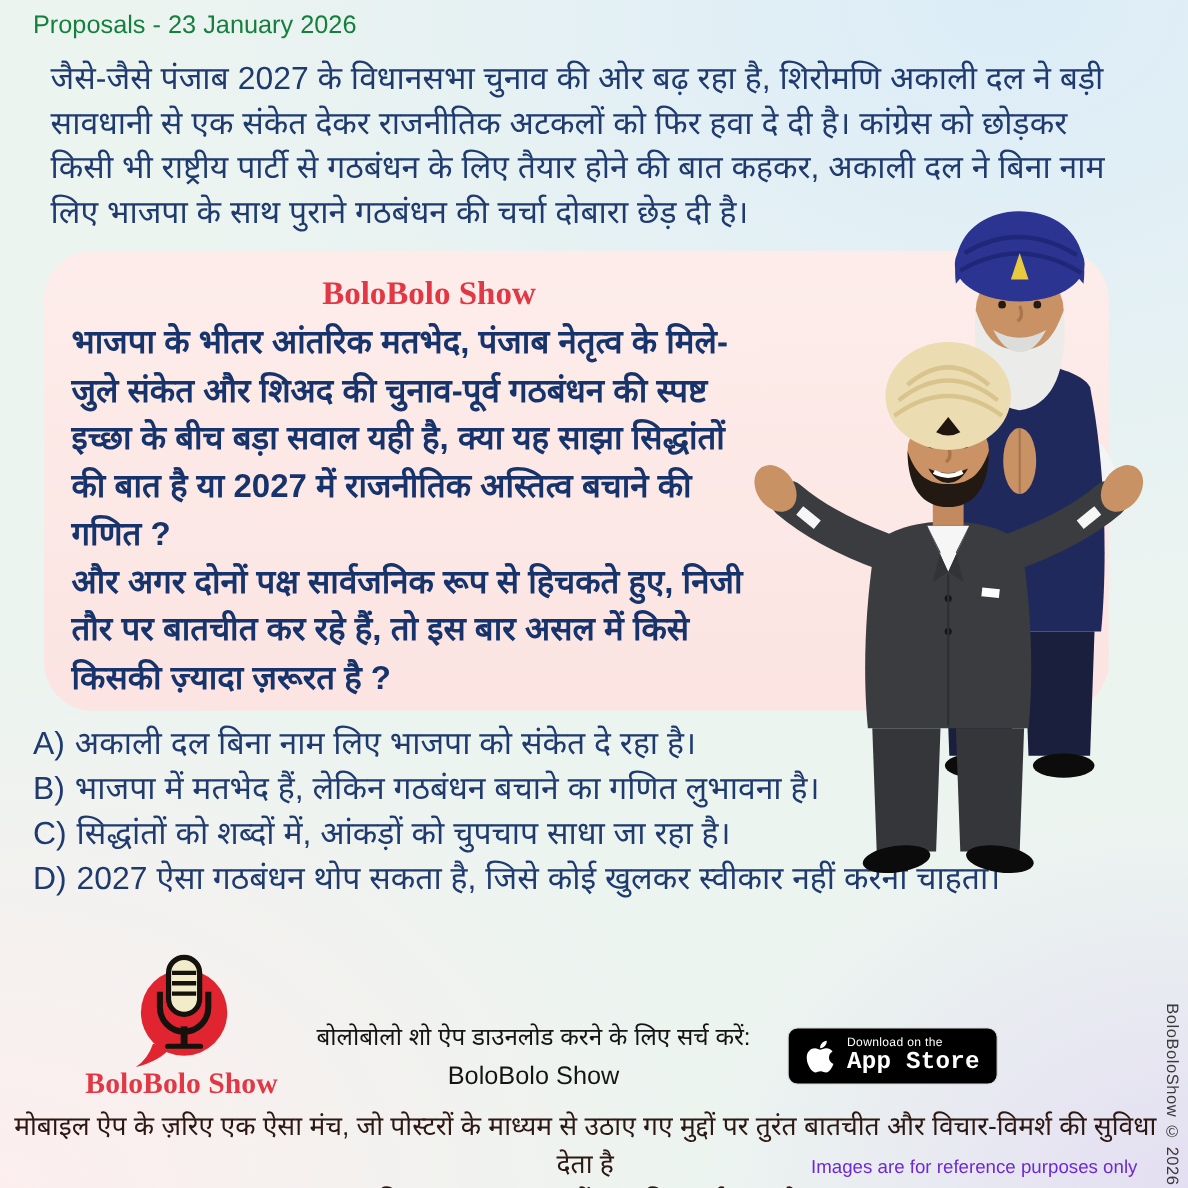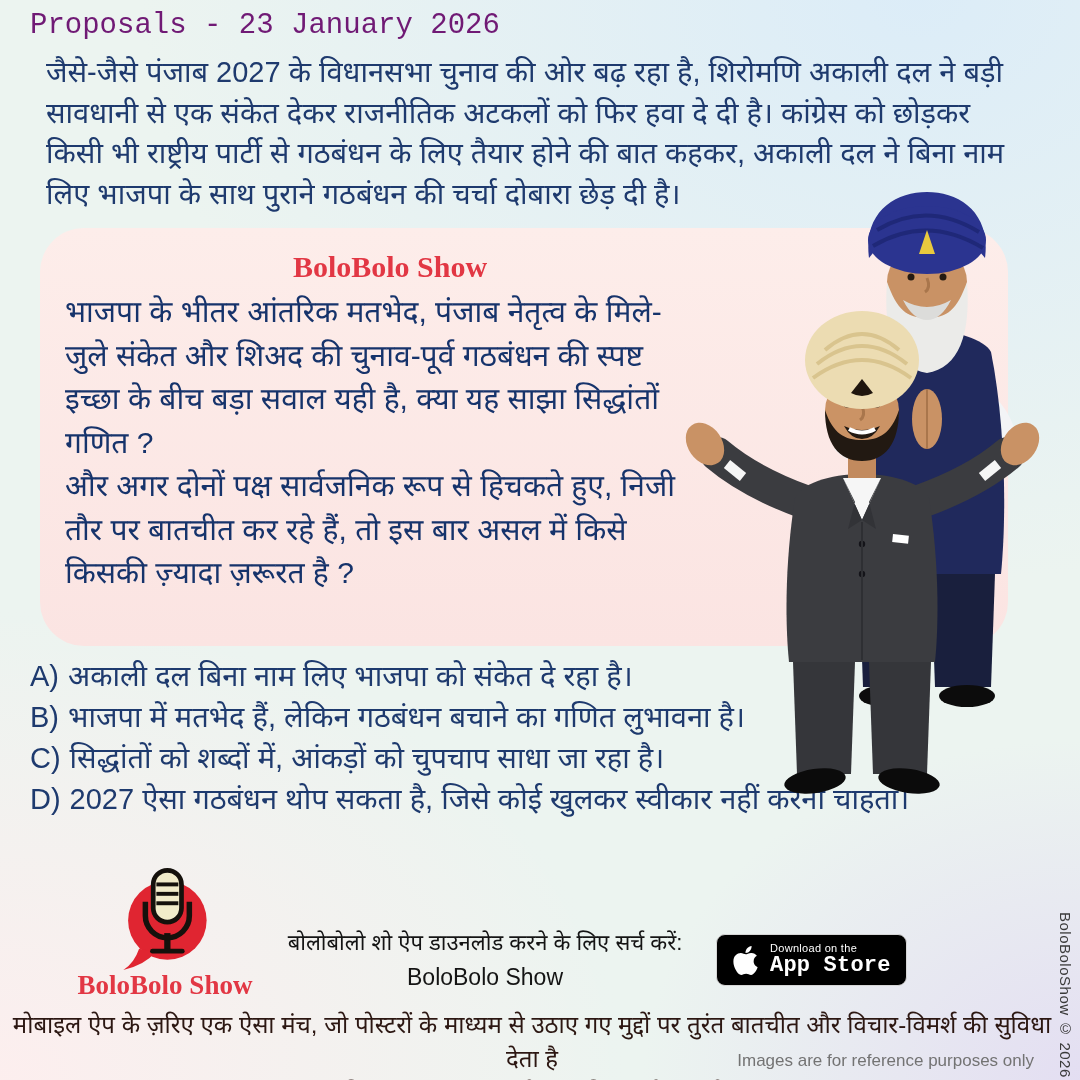--- a/index.html
+++ b/index.html
@@ -5,67 +5,68 @@
   html,body{margin:0;padding:0;}
   body{
     width:1080px;height:1080px;position:relative;overflow:hidden;
     font-family:"Liberation Sans","DejaVu Sans",sans-serif;
     background:
       radial-gradient(90% 70% at 100% 100%, rgba(227,221,242,.95) 0%, rgba(227,221,242,0) 45%),
       radial-gradient(100% 75% at 0% 100%, rgba(253,238,238,.97) 0%, rgba(253,238,238,0) 58%),
       radial-gradient(120% 90% at 85% 0%, rgba(219,236,248,.95) 0%, rgba(219,236,248,0) 60%),
       #ecf4f0;
   }
-  .header{position:absolute;left:30px;top:9px;font-size:29px;color:#701a75;font-family:Liberation Mono, monospace;}
+  .header{position:absolute;left:30px;top:9px;font-size:23px;color:#15803d;}
   .intro{position:absolute;left:36px;top:52px;color:#1e3a6e;font-size:29px;line-height:40.5px;}
   .intro div{white-space:nowrap;margin-left:10px;}
   .card{position:absolute;left:40px;top:228px;width:968px;height:418px;border-radius:44px;
         background:linear-gradient(180deg,#fdedea 0%,#fbe4e2 100%);}
   .card-brand{position:absolute;left:25px;top:22px;width:650px;text-align:center;
         font-family:"Liberation Serif","DejaVu Serif",serif;font-weight:700;font-size:30px;color:#e23744;}
-  .card-lines{position:absolute;left:25px;top:62px;font-size:30px;font-weight:400;color:#16336b;line-height:43.5px;}
+  .card-lines{position:absolute;left:25px;top:62px;font-size:30px;font-weight:700;color:#16336b;line-height:43.5px;}
   .card-lines div{white-space:nowrap;}
   .options{position:absolute;left:30px;top:656px;font-size:29px;color:#1e3a6e;line-height:41px;z-index:2;}
   .option{white-space:nowrap;}
   .option .lbl{display:inline-block;margin-right:9px;}
   .men{position:absolute;left:655px;top:182px;width:415px;height:660px;z-index:3;pointer-events:none;}
   .footer-logo{position:absolute;left:58px;top:864px;width:214px;text-align:center;z-index:2;}
   .logo-svg{width:168px;height:106px;display:block;margin:0 auto;}
   .logo-word{font-family:"Liberation Serif","DejaVu Serif",serif;font-weight:700;font-size:27px;color:#e23744;margin-top:0px;}
   .download{position:absolute;left:248px;top:926px;width:474px;text-align:center;color:#141414;}
   .download .l1{font-size:22px;}
   .download .l2{font-size:23px;margin-top:8px;}
   .badges{position:absolute;left:684px;top:934px;display:flex;z-index:2;padding-left:32px;}
   .badge{display:flex;align-items:center;gap:11px;background:#000;color:#fff;border-radius:9px;
          height:52px;padding:0 15px;border:1px solid #d6d6d6;box-sizing:border-box;cursor:pointer;}
   .badge .txt{display:flex;flex-direction:column;line-height:1.05;text-align:left;}
   .badge .small{font-size:11px;letter-spacing:.3px;}
   .badge .big{font-size:22px;font-weight:700;letter-spacing:.2px;font-family:Liberation Mono, monospace;}
   .tagline{position:absolute;left:0;top:1008px;width:1064px;text-align:center;color:#2c1712;font-size:24px;line-height:34px;}
   .copyright{position:absolute;right:6px;top:912px;writing-mode:vertical-rl;font-size:15px;color:#3a3a3a;letter-spacing:.5px;}
-  .disclaimer{position:absolute;right:46px;top:1051px;font-size:17px;color:#737373;}
+  .disclaimer{position:absolute;right:46px;top:1051px;font-size:17px;color:#6d28d9;}
 </style>
 </head>
 <body>
 
 <div class="header">Proposals - 23 January 2026</div>
 
 <div class="intro">
   <div>जैसे-जैसे पंजाब 2027 के विधानसभा चुनाव की ओर बढ़ रहा है, शिरोमणि अकाली दल ने बड़ी</div>
   <div>सावधानी से एक संकेत देकर राजनीतिक अटकलों को फिर हवा दे दी है। कांग्रेस को छोड़कर</div>
   <div>किसी भी राष्ट्रीय पार्टी से गठबंधन के लिए तैयार होने की बात कहकर, अकाली दल ने बिना नाम</div>
   <div>लिए भाजपा के साथ पुराने गठबंधन की चर्चा दोबारा छेड़ दी है।</div>
 </div>
 
 <div class="card">
   <div class="card-brand">BoloBolo Show</div>
   <div class="card-lines">
     <div>भाजपा के भीतर आंतरिक मतभेद, पंजाब नेतृत्व के मिले-</div>
     <div>जुले संकेत और शिअद की चुनाव-पूर्व गठबंधन की स्पष्ट</div>
     <div>इच्छा के बीच बड़ा सवाल यही है, क्या यह साझा सिद्धांतों</div>
+    <div>की बात है या 2027 में राजनीतिक अस्तित्व बचाने की</div>
     <div>गणित ?</div>
     <div>और अगर दोनों पक्ष सार्वजनिक रूप से हिचकते हुए, निजी</div>
     <div>तौर पर बातचीत कर रहे हैं, तो इस बार असल में किसे</div>
     <div>किसकी ज़्यादा ज़रूरत है ?</div>
   </div>
 </div>
 
 <div class="options">
   <div class="option"><span class="lbl">A)</span><span>अकाली दल बिना नाम लिए भाजपा को संकेत दे रहा है।</span></div>
   <div class="option"><span class="lbl">B)</span><span>भाजपा में मतभेद हैं, लेकिन गठबंधन बचाने का गणित लुभावना है।</span></div>

